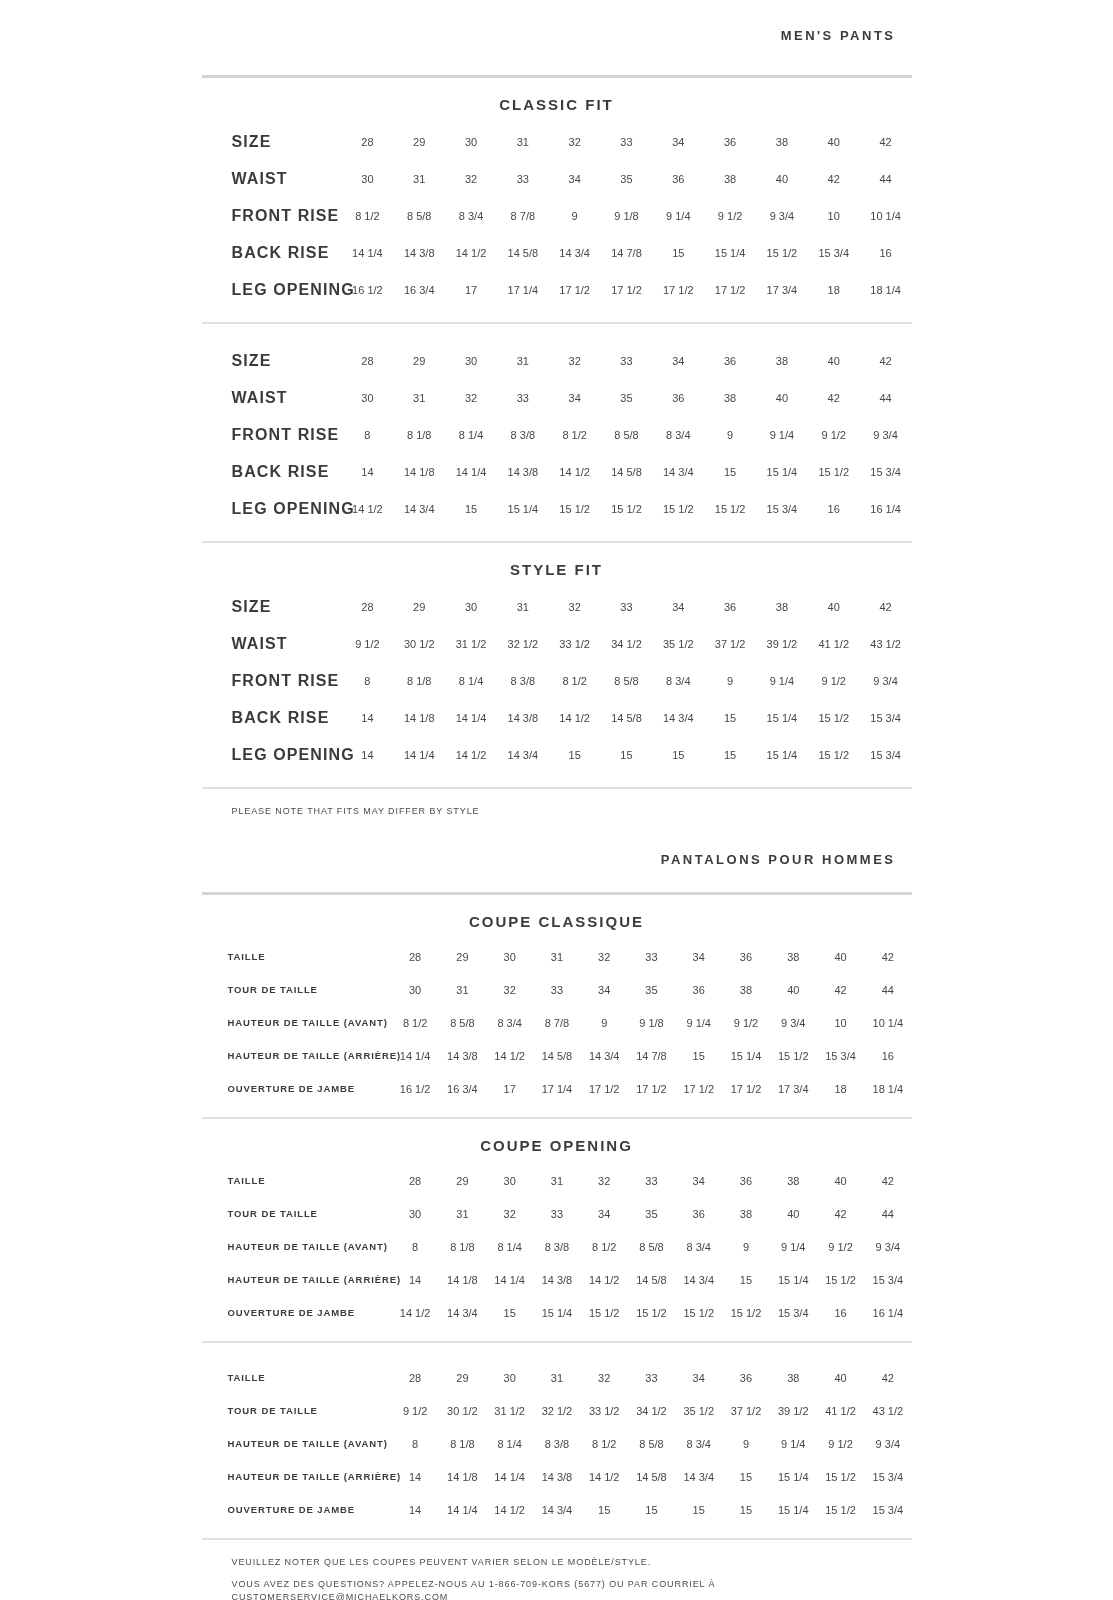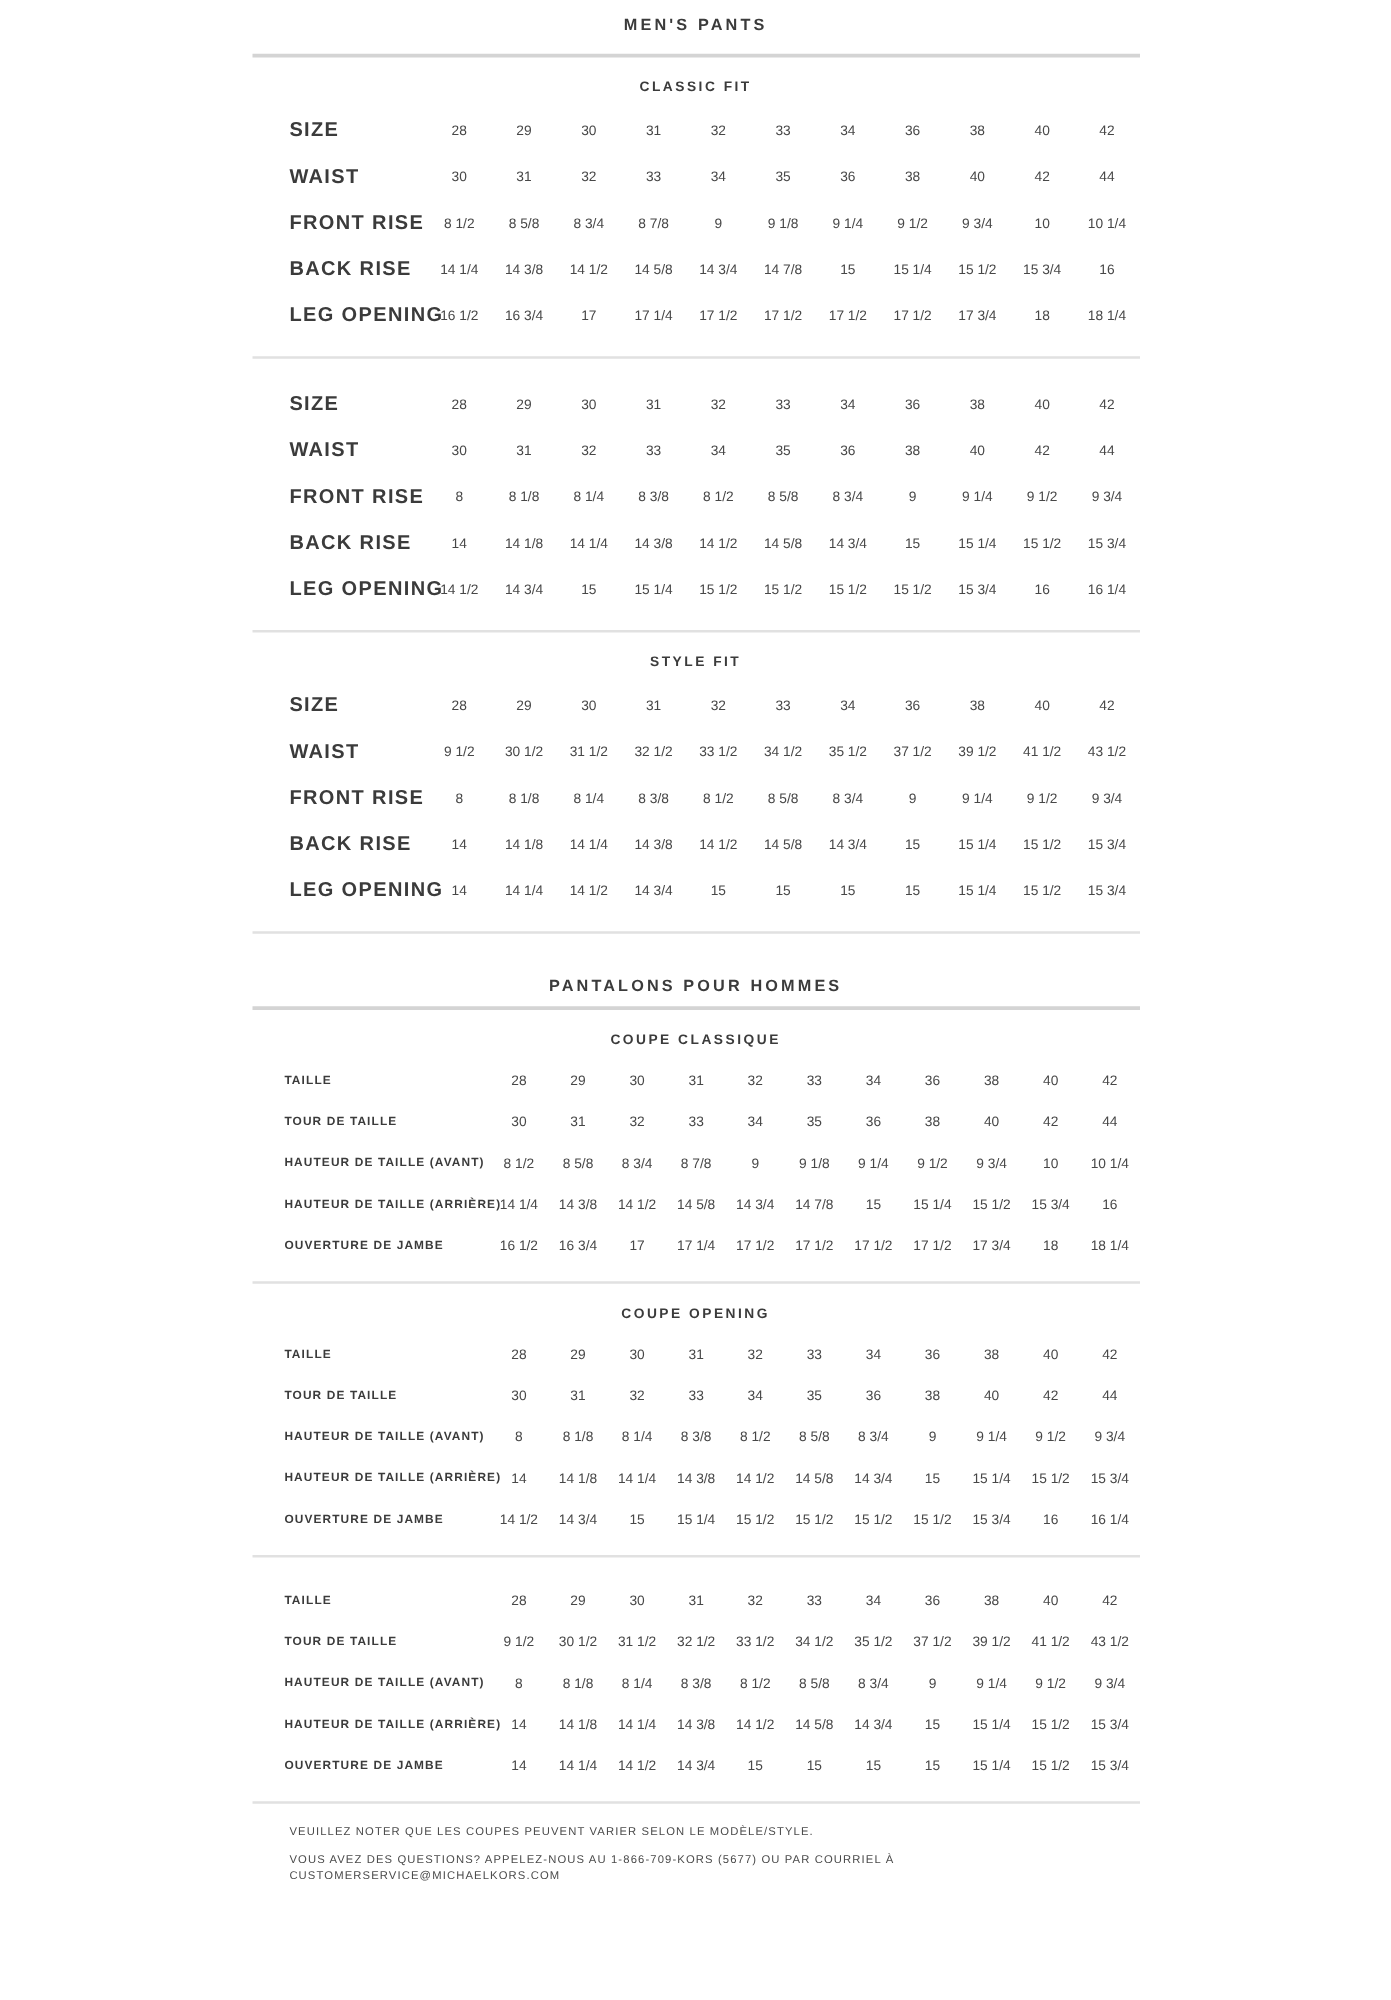--- a/index.html
+++ b/index.html
@@ -4,32 +4,32 @@
 <style>
   html,body{margin:0;padding:0;background:#ffffff;}
   body{
     width:1113px;height:1600px;
     font-family:"Liberation Sans", sans-serif;
     color:#3b3b3b;
     -webkit-font-smoothing:antialiased;
   }
   .content{width:710px;margin:0 auto;}
   .page-title{
-    margin:0;padding:12px 0 16px;
+    margin:16px;padding:12px 0 16px;
     font-size:13px;font-weight:bold;letter-spacing:2.5px;
-    text-align:center;color:#3b3b3b;
+    text-align:right;color:#3b3b3b;
   }
   .page-title.fr{padding:10px 0 9px;}
   .divider{height:2px;background:#e1e1e1;}
   .divider.main{height:3px;background:#d4d4d4;}
   .fit-section{padding:18px 0 14px;}
   .fit-section.fr{padding:18px 0 12px;}
   .fit-title{
     margin:0 0 10px;
-    font-size:11px;font-weight:bold;letter-spacing:2px;
+    font-size:15px;font-weight:bold;letter-spacing:2px;
     text-align:center;color:#3b3b3b;
   }
   table.size-table{
     width:100%;border-collapse:collapse;table-layout:fixed;
   }
   table.size-table th{
     text-align:left;font-size:16px;font-weight:bold;letter-spacing:1.1px;
     color:#3b3b3b;padding:0 0 0 30px;white-space:nowrap;
   }
   table.size-table td{
@@ -285,20 +285,21 @@
             <td>15 1/4</td>
             <td>15 1/2</td>
             <td>15 3/4</td>
           </tr>
         </tbody>
       </table>
   </section>
   <div class="divider"></div>
 
   <div class="notes">
+    <p>PLEASE NOTE THAT FITS MAY DIFFER BY STYLE</p>
   </div>
 
   <h1 class="page-title fr">PANTALONS POUR HOMMES</h1>
   <div class="divider main"></div>
 
   <section class="fit-section fr">
     <h2 class="fit-title">COUPE CLASSIQUE</h2>
     <table class="size-table">
         <tbody>
           <tr>

